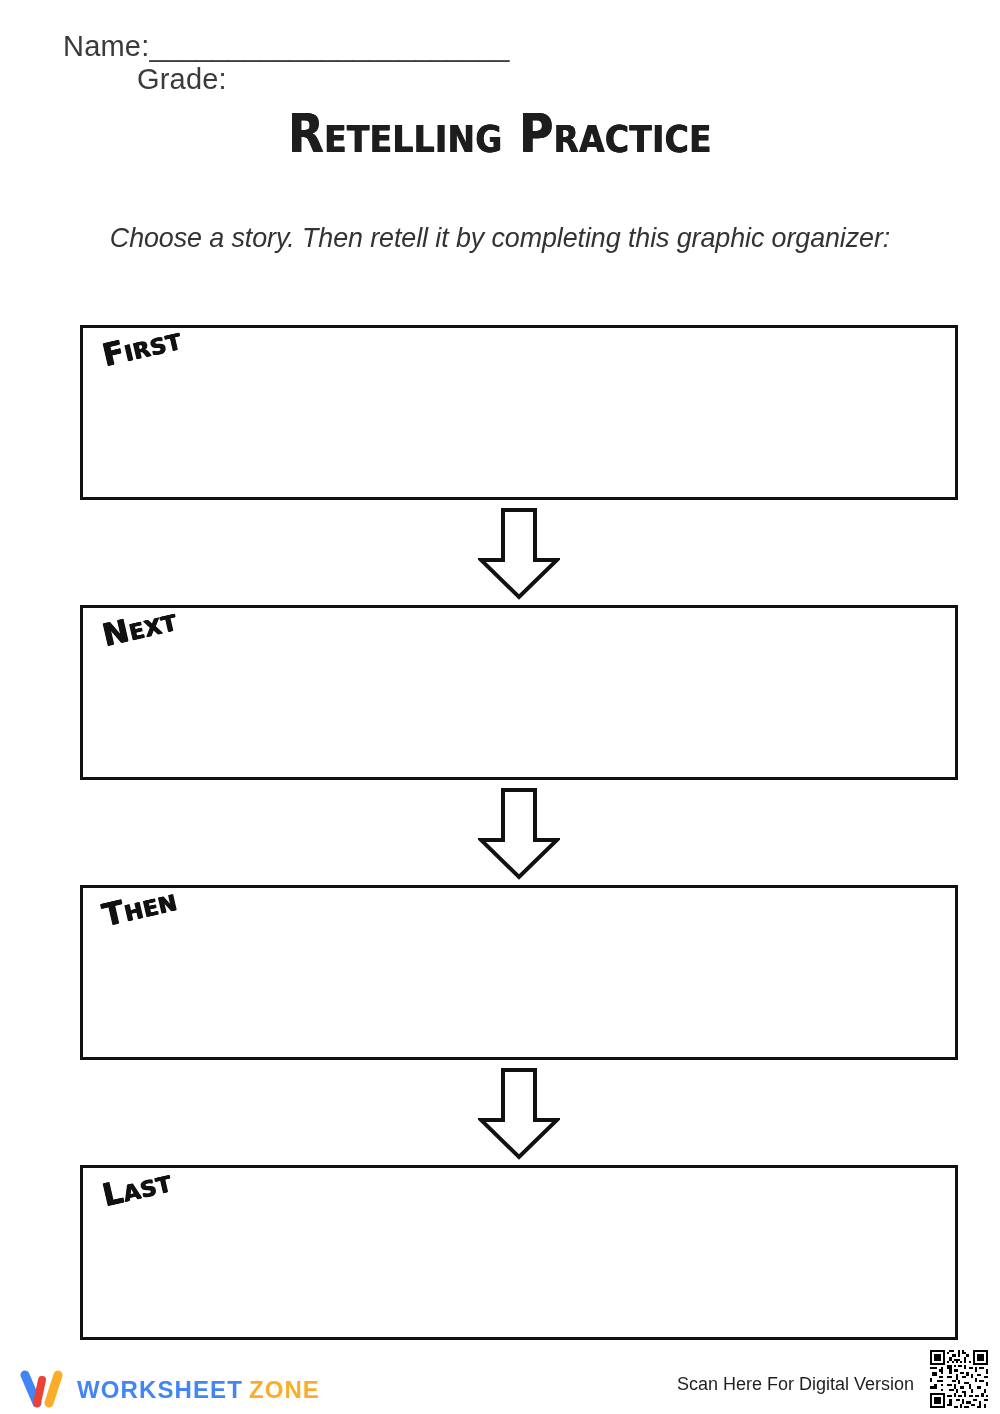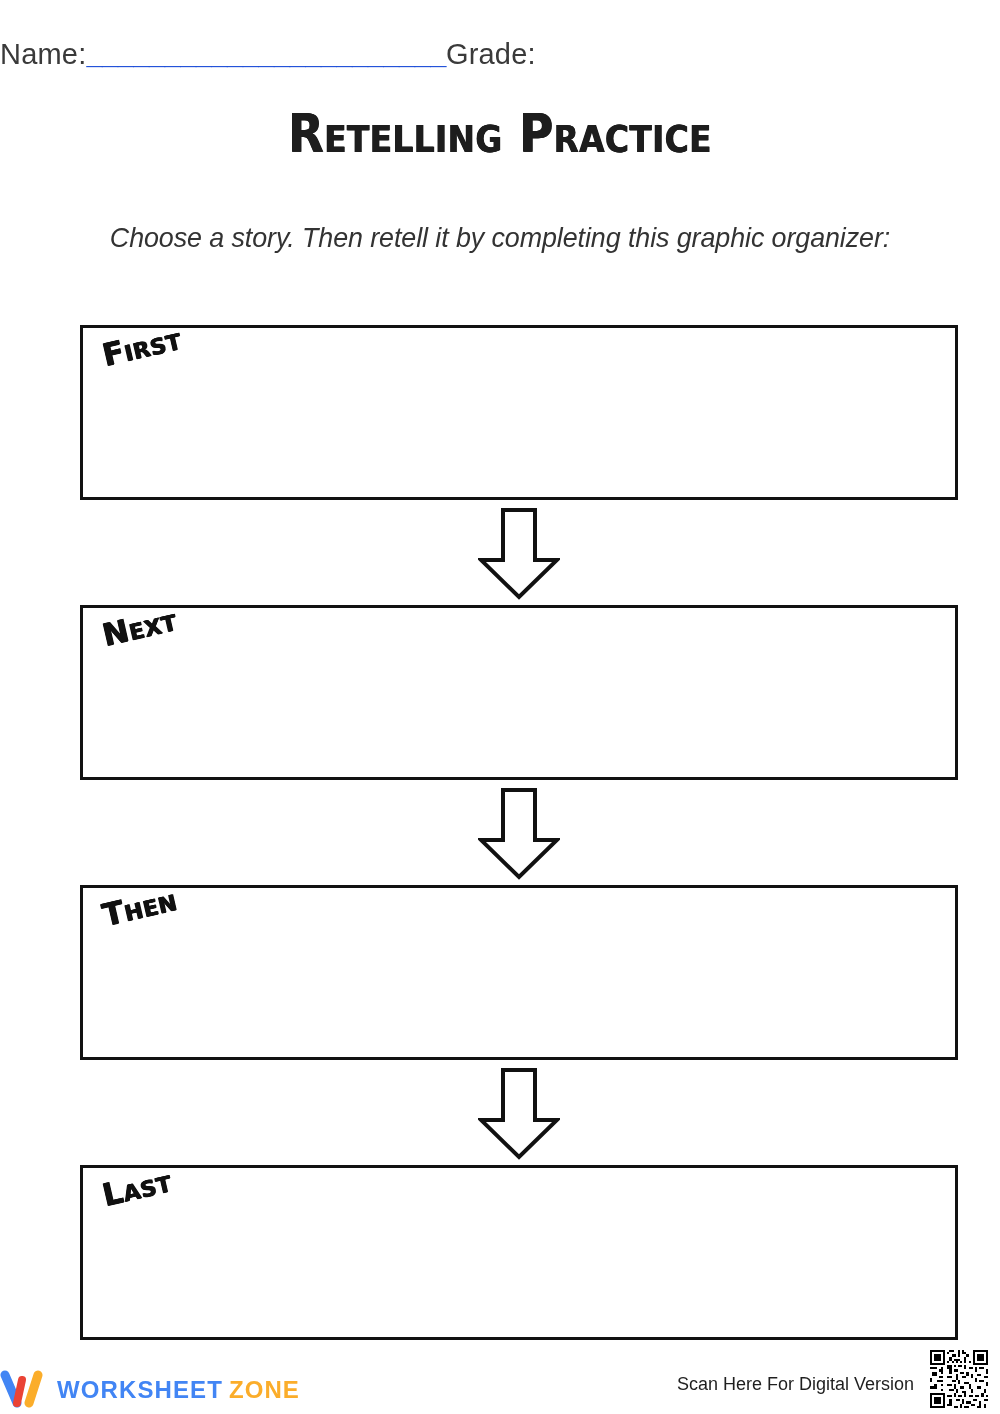--- a/index.html
+++ b/index.html
@@ -22,40 +22,42 @@
   }
 
   
   .header-row {
     position: absolute;
     left: 0;
     top: 30px;
     width: 1000px;
     height: 48px;
     display: flex;
-    align-items: center;
+    align-items: flex-start;
+    padding-left: 63px;
     box-sizing: border-box;
+    flex-direction: column;
   }
   .field {
     display: flex;
     align-items: baseline;
     font-size: 29px;
     color: #3a3a3a;
     font-family: "Liberation Sans", sans-serif;
     letter-spacing: 0.2px;
     white-space: nowrap;
   }
   .field-label { font-weight: 400; }
   .field-rule {
     display: inline-block;
-    font-weight: 700;
+    font-weight: 400;
     letter-spacing: -0.5px;
-    color: #1d4ed8;
-  }
-  .field.grade { }
+    color: #404040;
+  }
+  .field.grade { margin-left: 74px; }
   .field.grade .field-label { padding-right: 7px; }
 
   
   .title {
     position: absolute;
     left: 0;
     top: 106px;
     width: 1000px;
     text-align: center;
     font-family: "DejaVu Sans", sans-serif;
@@ -133,21 +135,21 @@
   
   .footer {
     position: absolute;
     left: 0;
     bottom: 0;
     width: 1000px;
     height: 70px;
   }
   .brand {
     position: absolute;
-    left: 0;
+    left: 20px;
     top: 26px;
     display: flex;
     align-items: center;
     gap: 11px;
   }
   .brand-mark { display: block; }
   .brand-text {
     font-family: "Liberation Sans", sans-serif;
     font-weight: 700;
     font-size: 24px;

